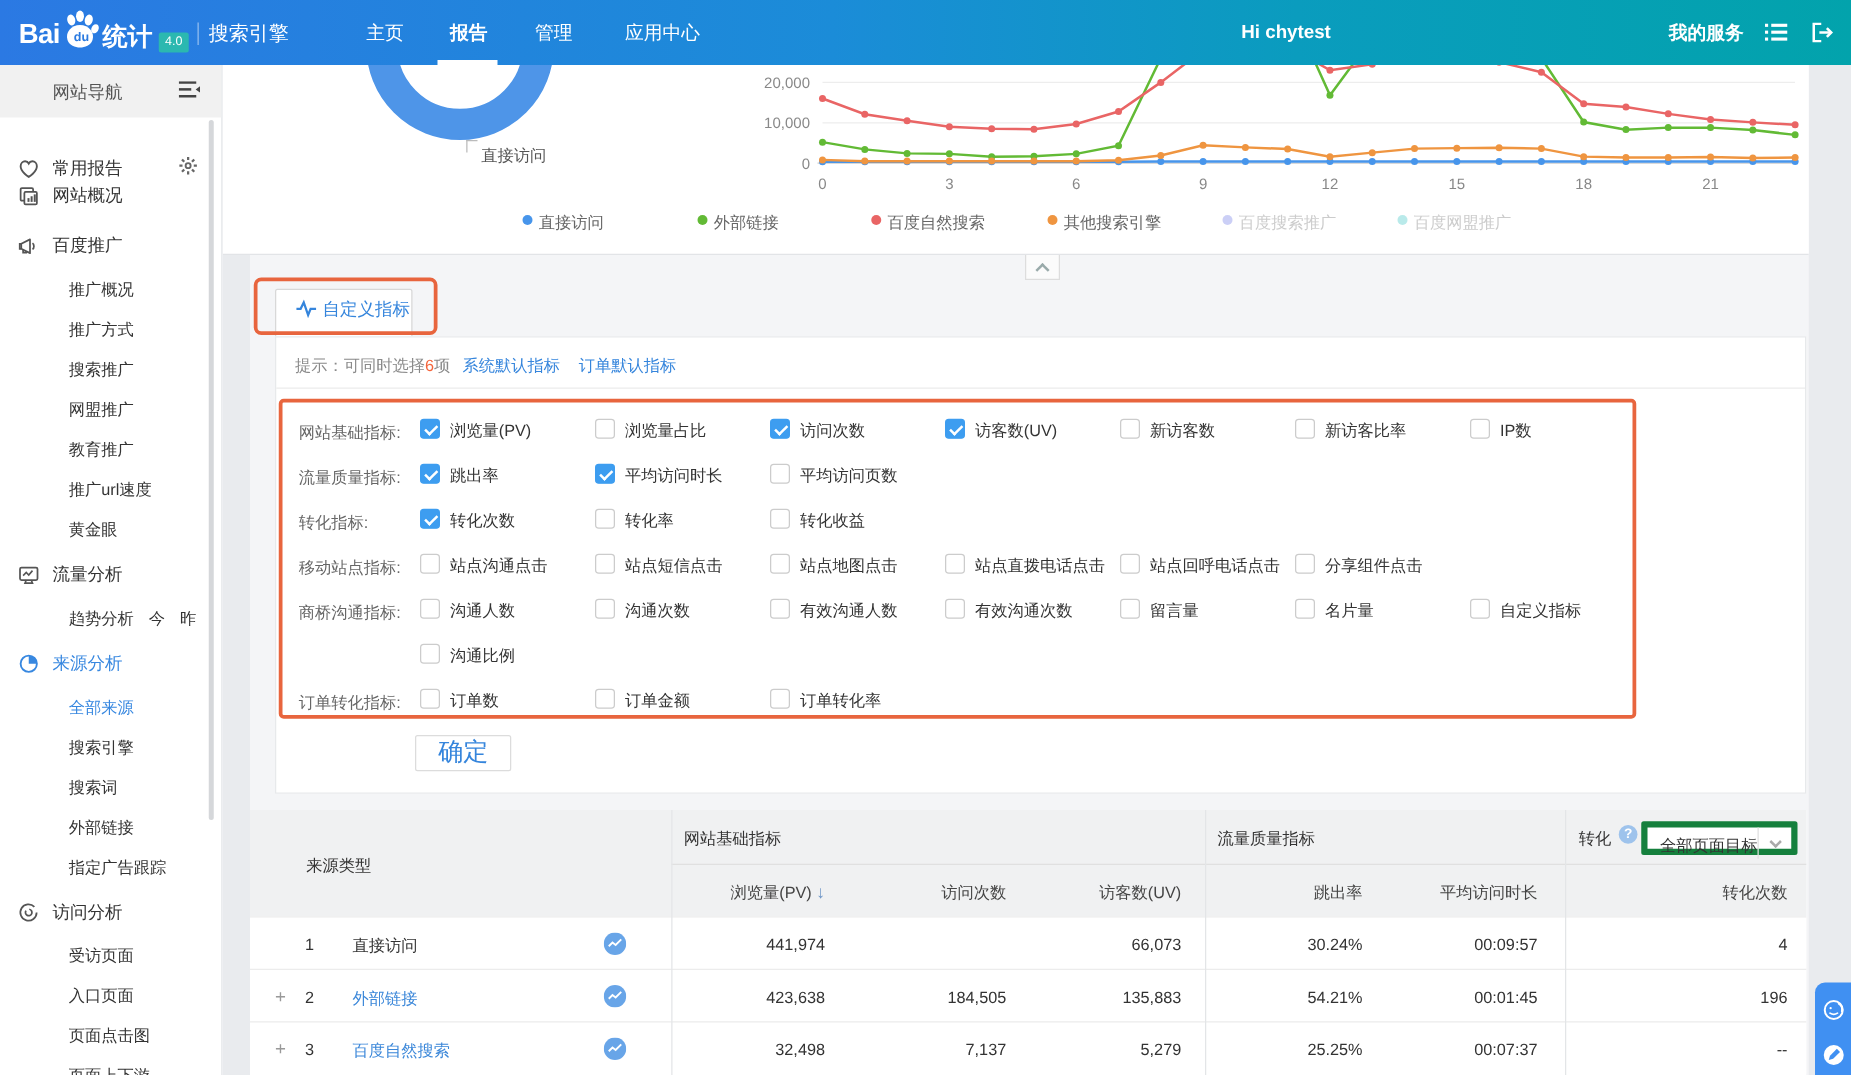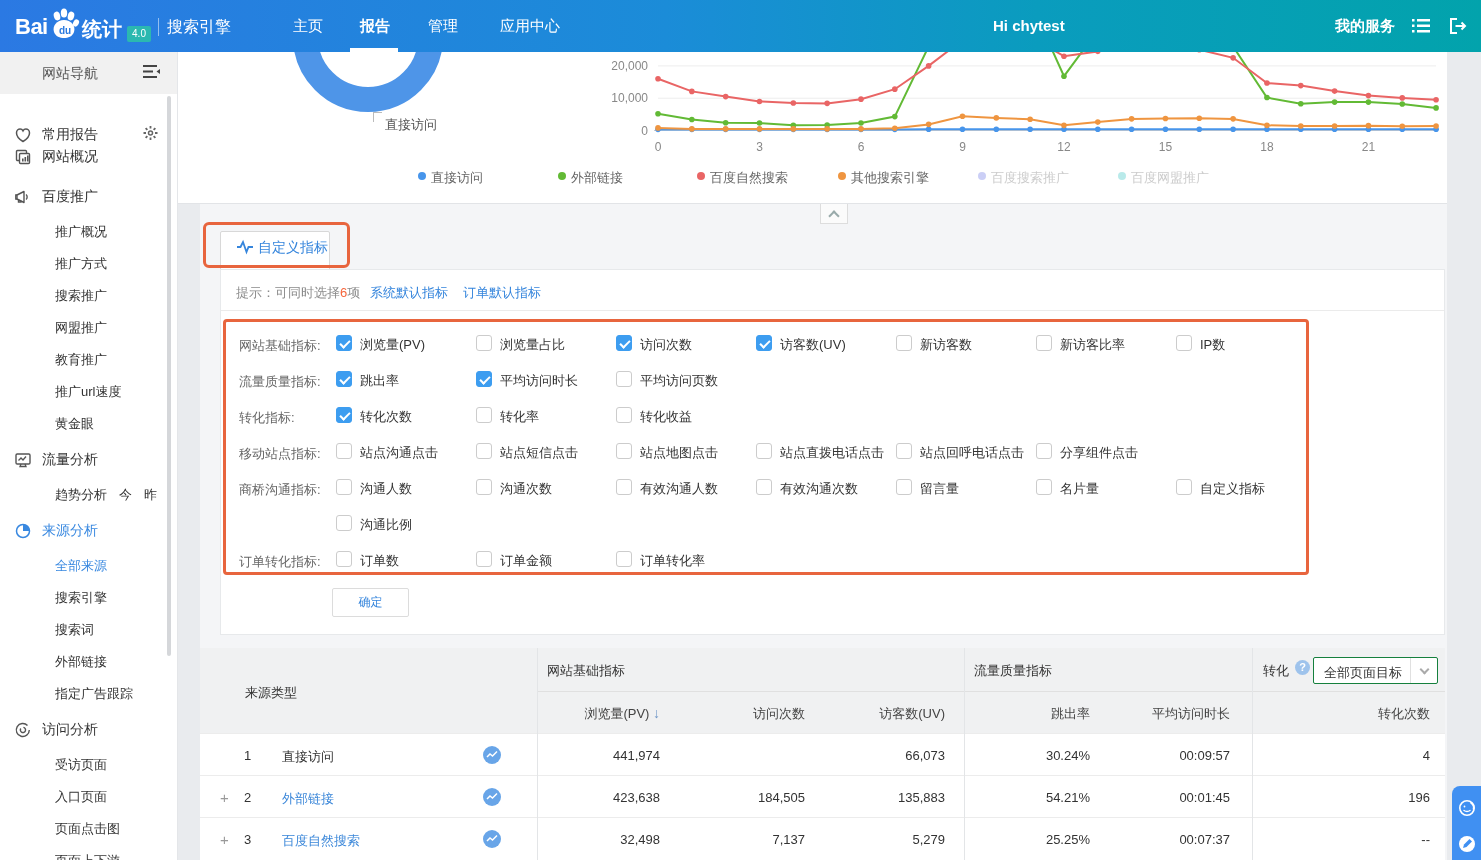--- a/index.html
+++ b/index.html
@@ -75,32 +75,32 @@
 .tip .num { color:#f5653b; }
 .ptab { position:absolute; top:14px; font-size:13px; color:#3585dc; cursor:pointer; }
 .annot2 { position:absolute; left:2px; top:49px; width:1086px; height:256px; border:3px solid #e8653e; border-radius:4px; pointer-events:none; }
 .mrow { position:absolute; left:0; width:100%; height:36px; }
 .mrow .rlbl { position:absolute; left:18px; top:11px; font-size:13px; color:#666; }
 .mitem { position:absolute; top:8px; height:20px; cursor:pointer; }
 .cb { position:absolute; left:0; top:1px; width:16px; height:16px; border-radius:3px; background:#fff; border:1px solid #ccc; }
 .cb.checked { background:#3d9df0; border-color:#3d9df0; }
 .cb.checked::after { content:""; position:absolute; left:3px; top:4px; width:8px; height:4px; border-left:2px solid #fff; border-bottom:2px solid #fff; transform:rotate(-45deg); }
 .mitem .mlbl { position:absolute; left:24px; top:2px; font-size:13px; color:#333; white-space:nowrap; }
-.confirm-btn { position:absolute; left:111px; top:318px; width:77px; height:29px; background:#fff; border:1px solid #dcdcdc; border-radius:2px; font-size:12px; color:#3585dc; text-align:center; line-height:27px; cursor:pointer; }
+.confirm-btn { position:absolute; left:111px; top:318px; width:77px; height:29px; background:#fff; border:1px solid #dcdcdc; border-radius:2px; font-size:20px; color:#3585dc; text-align:center; line-height:27px; cursor:pointer; }
 
 
 .table { left:22px; top:596px; width:1245px; height:212px; background:#fff; }
 .thead { position:absolute; left:0; top:0; width:100%; height:85px; background:#f0f1f2; }
 .tv { position:absolute; top:0; width:1px; height:212px; background:#e3e5e7; z-index:2; }
 .group-lbl { position:absolute; top:14px; font-size:13px; color:#333; }
 .src-lbl { position:absolute; left:45px; top:36px; font-size:13px; color:#333; }
 .sub-lbl { position:absolute; top:57px; font-size:13px; color:#444; text-align:right; }
 .thead-hline { position:absolute; left:337px; top:43px; width:908px; height:1px; background:#e0e0e0; }
 .qicon { position:absolute; left:1095px; top:12px; width:15px; height:15px; border-radius:50%; background:#9ec3ec; color:#fff; font-size:11px; font-weight:bold; text-align:center; line-height:15px; }
-.tbl-select { position:absolute; left:1113px; top:9px; width:125px; height:27px; background:#fff; border:1px solid #15803d; border-radius:2px; cursor:pointer; }
+.tbl-select { position:absolute; left:1113px; top:9px; width:125px; height:27px; background:#fff; border:5px solid #15803d; border-radius:2px; cursor:pointer; }
 .tbl-select .val { position:absolute; left:10px; top:6px; font-size:13px; color:#333; }
 .tbl-select .vdiv { position:absolute; right:26px; top:0; width:1px; height:25px; background:#e0e0e0; }
 .chev-down { position:absolute; right:9px; top:8px; width:7px; height:7px; border-left:2px solid #aaa; border-bottom:2px solid #aaa; transform:rotate(-45deg); }
 .trow { position:absolute; left:0; width:100%; height:42px; border-top:1px solid #ececec; background:#fff; }
 .trow .plus { position:absolute; left:20px; top:13px; font-size:15px; color:#999; }
 .trow .num { position:absolute; left:44px; top:14px; font-size:13px; color:#333; }
 .trow .name { position:absolute; left:82px; top:14px; font-size:13px; color:#333; }
 .trow .name.link { color:#3b87d9; cursor:pointer; }
 .trow .cell { position:absolute; top:14px; font-size:13px; color:#333; }
 .sort-arrow { color:#7198c8; font-weight:bold; font-size:14px; }

